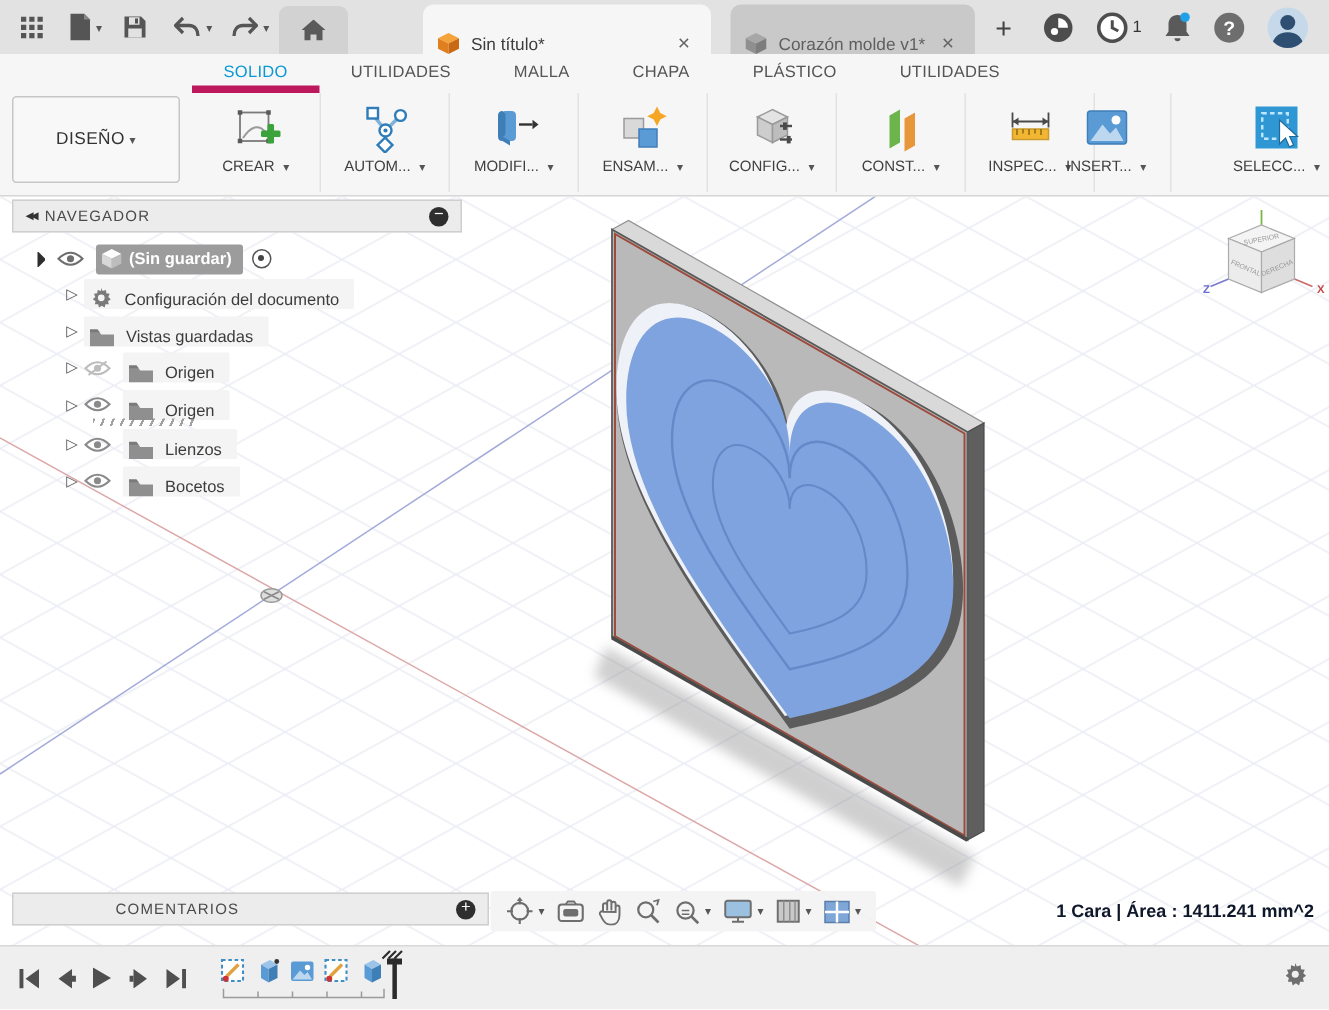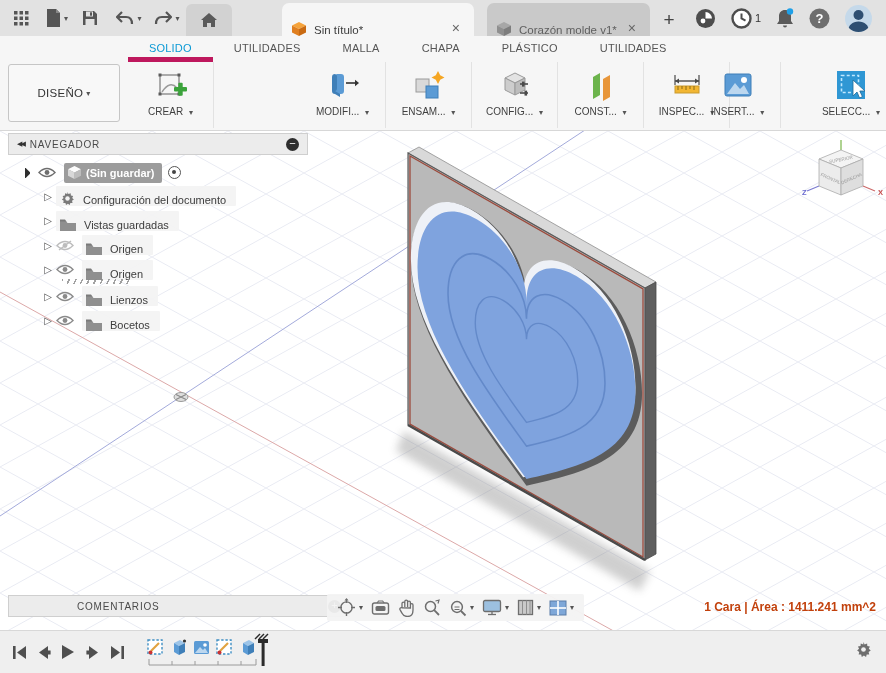--- a/index.html
+++ b/index.html
@@ -49,24 +49,24 @@
   .activate-dot { width:13px; height:13px; border-radius:50%; border:1.5px solid #555; background:#fff; margin-left:6px; position:relative; cursor:pointer; }
   .activate-dot::after { content:""; position:absolute; left:3px; top:3px; width:4px; height:4px; border-radius:50%; background:#444; }
   .tree-row { display:flex; align-items:center; height:24.5px; margin-left:32px; cursor:pointer; }
   .row-chip { display:flex; align-items:flex-end; background:rgba(243,243,243,.92); height:20px; padding:0 10px 0 4px; border-radius:1px; }
   .row-chip .lbl { font-size:11px; color:#3c3c3c; margin-left:8px; white-space:nowrap; }
   .chev { font-size:10px; color:#555; width:16px; text-align:center; }
   .hatch { height:5px; margin:-3px 0 0 54px; width:70px;
     background:repeating-linear-gradient(115deg,#8a8a8a 0 1.5px,transparent 1.5px 6px); opacity:.8; }
 
   
-  #comments { position:absolute; left:8px; top:595px; width:342px; }
+  #comments { position:absolute; left:8px; top:595px; width:318px; }
   #navbar { position:absolute; left:327px; top:594px; height:27px; background:rgba(243,243,243,.95); border-radius:2px; display:flex; align-items:center; padding:0 6px; }
   .nav-item { display:flex; align-items:center; padding:0 4px; cursor:pointer; }
-  #selection-info { position:absolute; right:10px; top:600px; font-size:12px; font-weight:bold; color:#c2410c; }
+  #selection-info { position:absolute; right:10px; top:600px; font-size:12px; font-weight:bold; color:#0f172a; }
 
   
   #viewcube { position:absolute; left:796px; top:138px; width:90px; height:80px; cursor:pointer; }
 
   
   #timeline { position:absolute; left:0; top:630px; width:886px; height:43px; background:#efefef; border-top:1px solid #d8d8d8; }
   .pb { position:absolute; top:9px; width:22px; height:24px; display:flex; align-items:center; justify-content:center; cursor:pointer; }
   .tl-icon { position:absolute; top:7px; width:19px; height:19px; cursor:pointer; }
   #tl-gear { position:absolute; right:14px; top:10px; cursor:pointer; }
 </style>
@@ -275,20 +275,37 @@
             <path d="M8,24 Q16,12 23,20" fill="none" stroke="#9a9a9a" stroke-width="1.4"></path>
             <g fill="#3ba33b">
               <rect x="20" y="19" width="13" height="4.4" rx="1"></rect>
               <rect x="24.3" y="14.7" width="4.4" height="13" rx="1"></rect>
             </g>
           </svg>
       </div>
       <div class="g-label"><span>CREAR</span> <span class="caret">▾</span></div>
     </div>
 
+    <div class="tool-group" style="left:214px">
+      <div class="g-icon">
+        <svg width="34" height="34" viewBox="0 0 34 34">
+            <g stroke="#7fb2d9" stroke-width="2.4" fill="none">
+              <path d="M17,19 L9,9"></path>
+              <path d="M17,19 L26,10"></path>
+              <path d="M17,19 L17,29"></path>
+            </g>
+            <rect x="5" y="4" width="7" height="7" fill="#fff" stroke="#2e7cb8" stroke-width="1.6"></rect>
+            <circle cx="27" cy="9" r="3.6" fill="#fff" stroke="#2e7cb8" stroke-width="1.6"></circle>
+            <rect x="13.2" y="25.2" width="7" height="7" transform="rotate(45 16.7 28.7)" fill="#fff" stroke="#2e7cb8" stroke-width="1.6"></rect>
+            <circle cx="17" cy="19" r="4" fill="#fff" stroke="#2e7cb8" stroke-width="1.6"></circle>
+            <circle cx="17" cy="19" r="1.4" fill="#2e7cb8"></circle>
+          </svg>
+      </div>
+      <div class="g-label"><span>AUTOM...</span> <span class="caret">▾</span></div>
+    </div>
 
     <div class="tool-group" style="left:300px">
       <div class="g-icon">
         <svg width="34" height="34" viewBox="0 0 34 34">
             <path d="M9,6 q-3,0 -3,3 v14 q0,3 3,3 l5,3 V9 Z" fill="#3f7fb8"></path>
             <path d="M9,6 h6 q3,0 3,3 v14 q0,3 -3,3 h-1 l-5,-3 q2,0 2,-3 V9 q0,-3 -2,-3" fill="#5b9bd5"></path>
             <path d="M20,15 h9" stroke="#333" stroke-width="1.6"></path>
             <path d="M29,11.8 l4,3.2 -4,3.2 Z" fill="#333"></path>
           </svg>
       </div>

